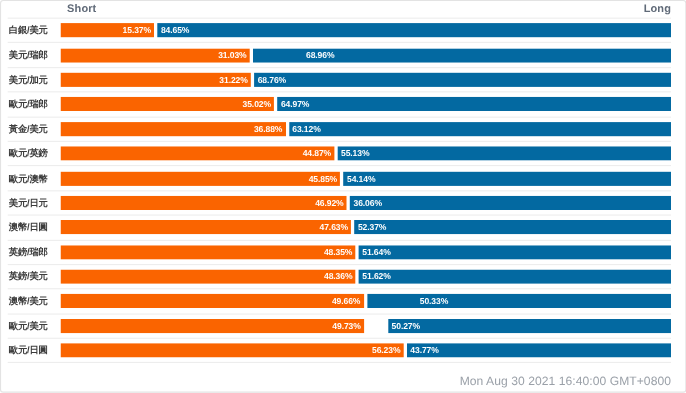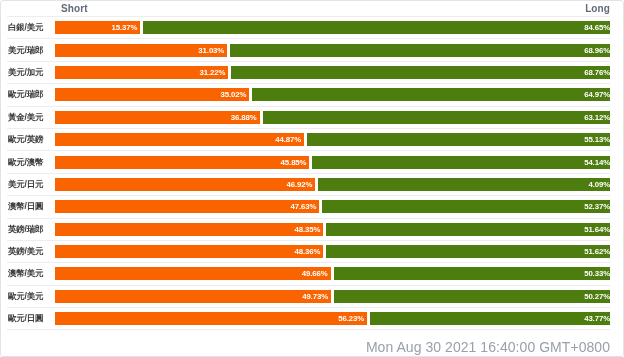--- a/index.html
+++ b/index.html
@@ -91,41 +91,41 @@
     background: #fa6400;
     justify-content: flex-end;
     padding-right: 3px;
   }
   .seg-gap {
     width: 3px;
     flex: 0 0 3px;
     background: #ffffff;
   }
   .seg-long {
-    background: #4d7c0f;
-    justify-content: flex-end;
+    background: #0369a1;
+    justify-content: flex-start;
     padding-left: 3px;
   }
   .seg-val {
     font-size: 7.8px;
     font-weight: bold;
     color: #ffffff;
     line-height: 9px;
     white-space: nowrap;
     letter-spacing: -0.1px;
   }
 
   
   #chart-footer {
     position: absolute;
     left: 0;
     right: 13px;
     bottom: 3px;
     text-align: right;
-    font-size: 14px;
+    font-size: 11px;
     color: #9aa0a8;
     line-height: 11px;
     letter-spacing: .05px;
   }
 </style>
 </head>
 <body>
 
 <div id="chart-widget">
 
@@ -220,21 +220,21 @@
         </div>
       </div>
       <div class="bar-row">
         <div class="row-label">美元/日元</div>
         <div class="bar-track">
           <div class="seg seg-short" style="flex: 0 0 46.92%;">
             <span class="seg-val">46.92%</span>
           </div>
           <div class="seg-gap"></div>
           <div class="seg seg-long" style="flex: 1 1 auto;">
-            <span class="seg-val">4.09%</span>
+            <span class="seg-val">36.06%</span>
           </div>
         </div>
       </div>
       <div class="bar-row">
         <div class="row-label">澳幣/日圓</div>
         <div class="bar-track">
           <div class="seg seg-short" style="flex: 0 0 47.63%;">
             <span class="seg-val">47.63%</span>
           </div>
           <div class="seg-gap"></div>
@@ -279,21 +279,21 @@
           </div>
         </div>
       </div>
       <div class="bar-row">
         <div class="row-label">歐元/美元</div>
         <div class="bar-track">
           <div class="seg seg-short" style="flex: 0 0 49.73%;">
             <span class="seg-val">49.73%</span>
           </div>
           <div class="seg-gap"></div>
-          <div class="seg seg-long" style="flex: 1 1 auto;">
+          <div class="seg seg-long" style="flex: 1 1 auto; margin-left: 19px;">
             <span class="seg-val">50.27%</span>
           </div>
         </div>
       </div>
       <div class="bar-row">
         <div class="row-label">歐元/日圓</div>
         <div class="bar-track">
           <div class="seg seg-short" style="flex: 0 0 56.23%;">
             <span class="seg-val">56.23%</span>
           </div>

